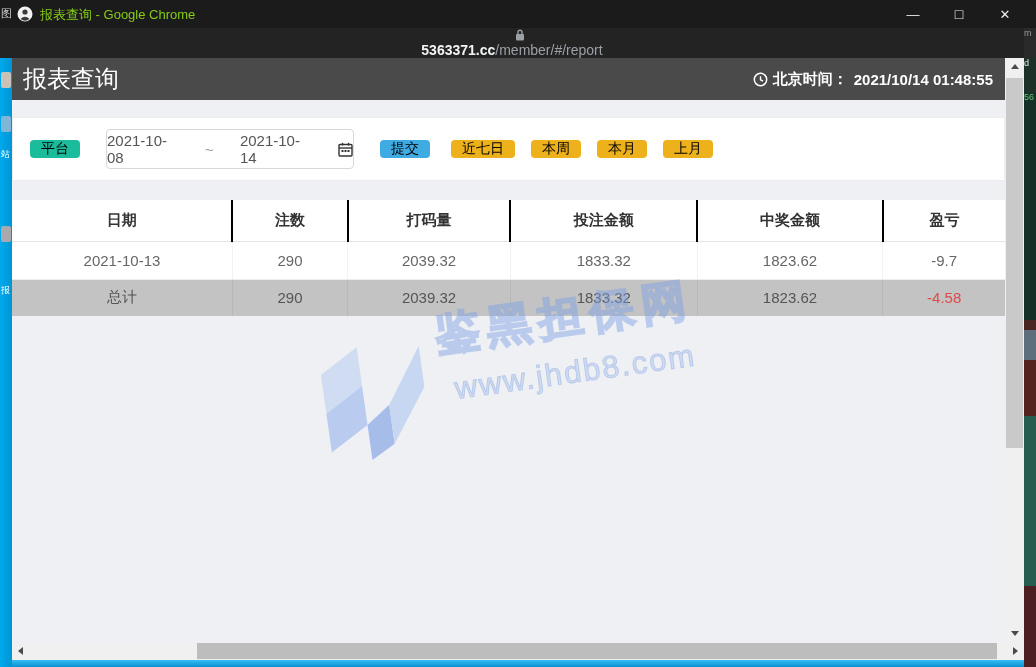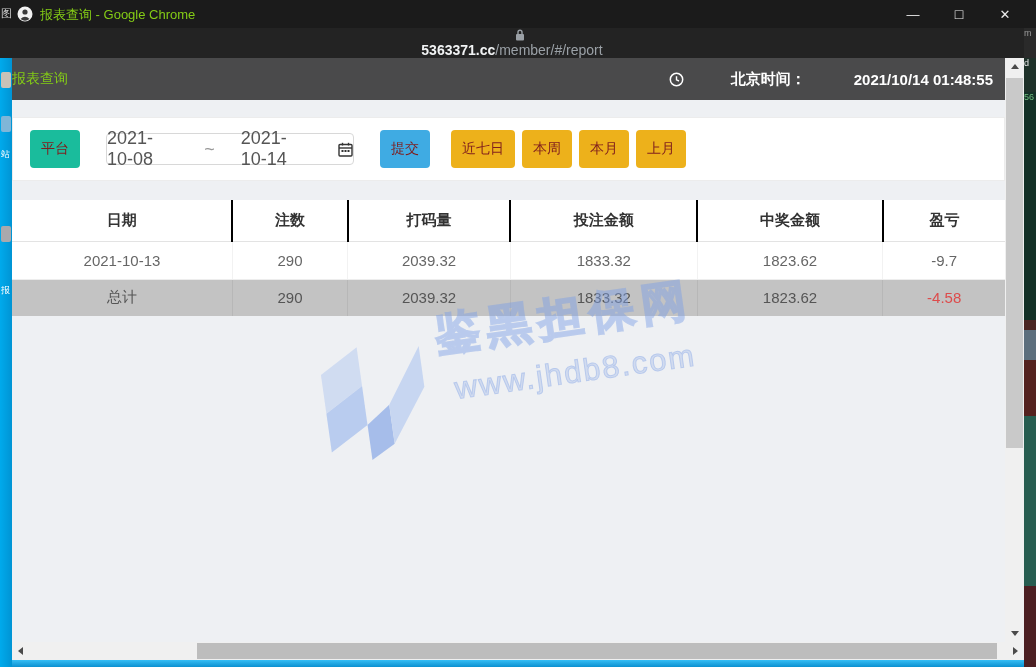--- a/index.html
+++ b/index.html
@@ -40,32 +40,32 @@
   .r6 { top:332px; height:56px; background:#54221f; }
   .r7 { top:388px; height:170px; background:#275d50; }
   .r8 { top:558px; height:81px; background:#4c1f22; }
 
   .bottom-strip { position:absolute; left:12px; top:660px; width:1012px; height:7px; background:linear-gradient(to bottom,#36bef5,#0b90d0); }
 
   
   .page { position:absolute; left:12px; top:58px; width:993px; height:584px; background:#eef0f3; overflow:hidden; }
 
   .page-header { position:absolute; left:0; top:0; width:100%; height:42px; background:#4a4a4b; display:flex; align-items:center; }
-  .page-title { color:#84cc16; font-size:14px; margin-left:0; }
-  .time-group { position:absolute; right:12px; display:flex; align-items:center; color:#fff; font-size:15px; font-weight:bold;gap:42px; }
+  .page-title { color:#ffffff; font-size:24px; margin-left:11px; }
+  .time-group { position:absolute; right:12px; display:flex; align-items:center; color:#fff; font-size:15px; font-weight:bold; }
   .clock-icon { display:flex; margin-right:5px; }
   .time-value { margin-left:6px; }
 
   .filter-panel { position:absolute; left:0; top:59px; width:100%; height:64px; background:#fff; border:1px solid #ececec; }
   .filter-row { display:flex; align-items:center; height:100%; padding-left:17px; }
-  .btn { border:none; border-radius:4px; color:#7f1d1d; font-size:14px; height:38px; padding:0 11px; font-family:inherit; cursor:pointer; }
+  .btn { border:none; border-radius:4px; color:#000000; font-size:14px; height:18px; padding:0 11px; font-family:inherit; cursor:pointer; }
   .btn-teal { background:#1abc9c; margin-right:26px; }
   .btn-blue { background:#3fabe3; margin-right:21px; width:50px; }
-  .btn-orange { background:#edb11b; margin-right:7px; }
-  .date-box { width:248px; height:32px; border:1px solid #d8d8d8; border-radius:4px; background:#fff; display:flex; align-items:center; justify-content:center; gap:26px; font-size:18px; color:#555; margin-right:26px; cursor:text; }
+  .btn-orange { background:#edb11b; margin-right:16px; }
+  .date-box { width:248px; height:40px; border:1px solid #d8d8d8; border-radius:4px; background:#fff; display:flex; align-items:center; justify-content:center; gap:26px; font-size:15px; color:#555; margin-right:26px; cursor:text; }
   .date-sep { color:#999; }
   .cal-icon { display:flex; }
 
   .report-table { position:absolute; left:0; top:142px; width:100%; }
   table { width:100%; border-collapse:collapse; table-layout:fixed; background:#fff; }
   th { height:41px; font-size:15px; font-weight:bold; color:#333; text-align:center; border-bottom:1px solid #e3e3e3; border-left:2px solid #000000; background:#fff; }
   th:first-child { border-left:none; }
   tr.data td { height:38px; font-size:15px; color:#666; text-align:center; background:#fff; border-bottom:1px solid #ededed; border-left:1px solid #f2f2f2; }
   tr.data td:first-child { border-left:none; }
   tr.total td { height:37px; font-size:15px; color:#555; text-align:center; background:#c3c3c3; border-left:1px solid #b7b7b7; }

